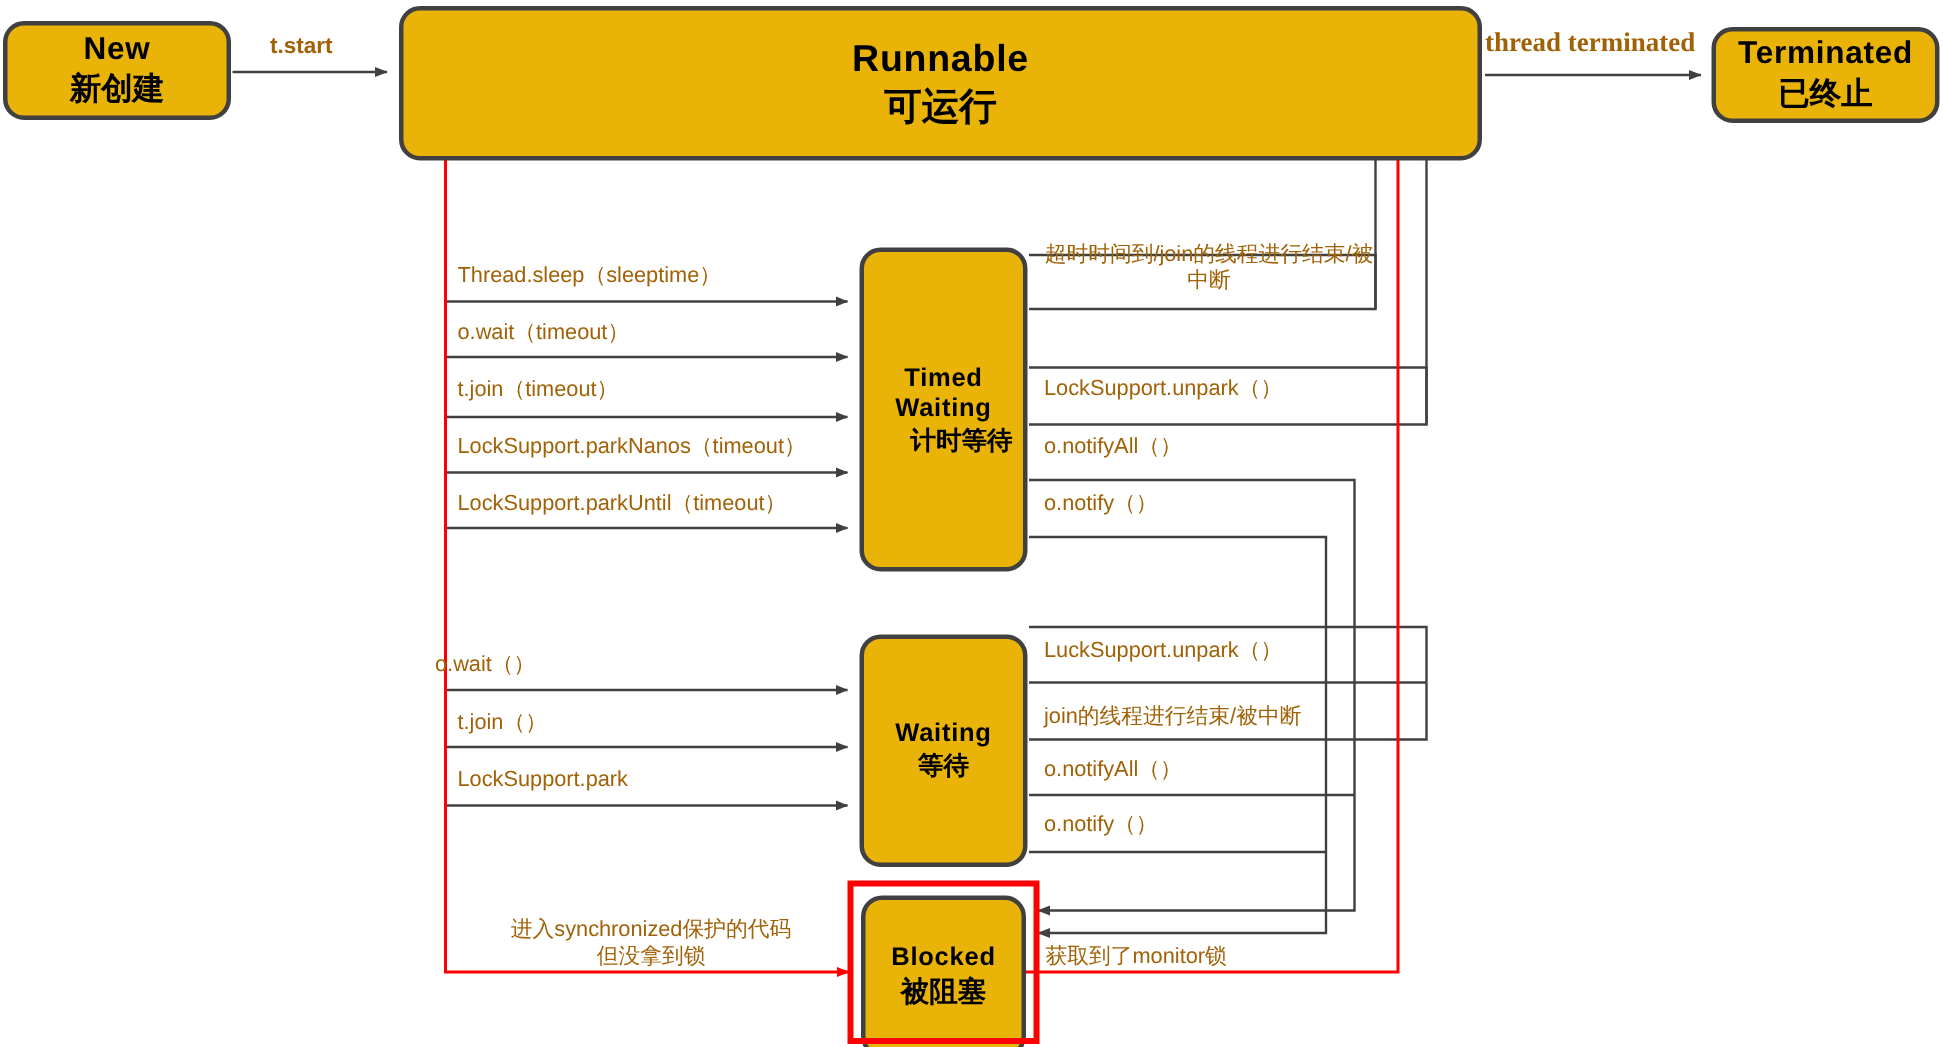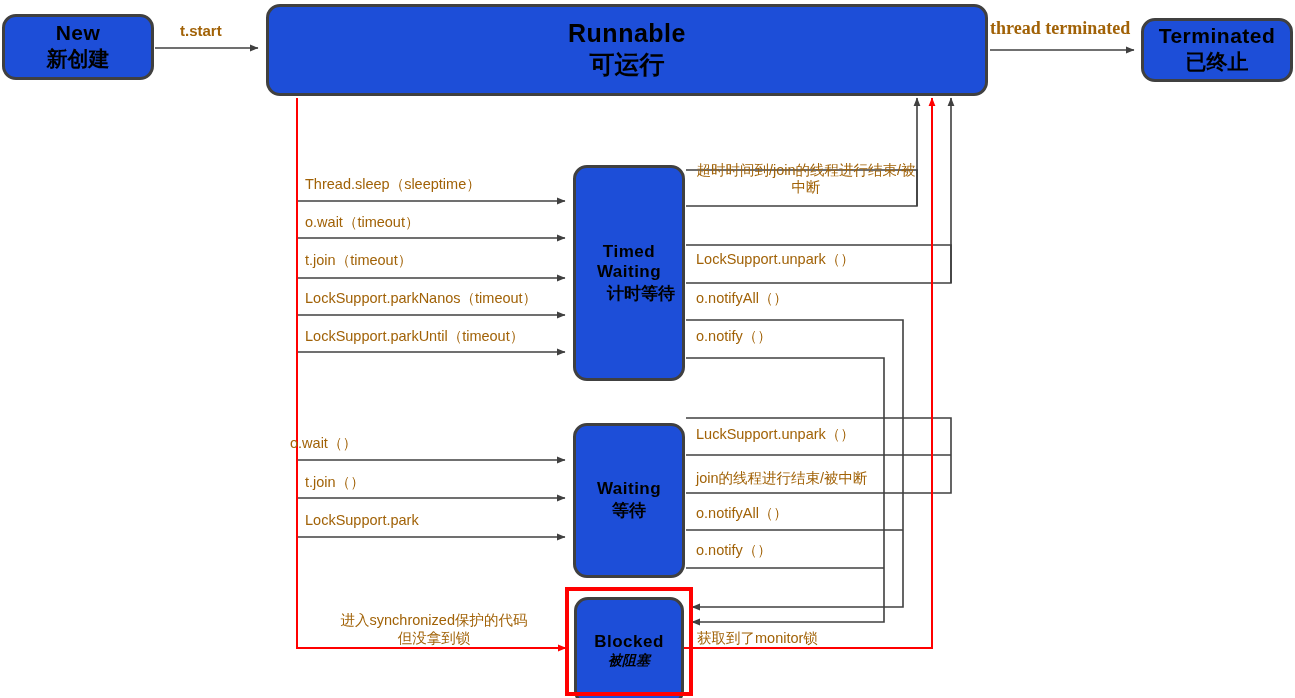--- a/index.html
+++ b/index.html
@@ -1,49 +1,49 @@
 <!DOCTYPE html>
 <html><head>
 <meta charset="utf-8">
 <style>
   html,body{margin:0;padding:0;background:#ffffff;}
   body{width:1295px;height:698px;position:relative;overflow:hidden;
        font-family:"Liberation Sans","DejaVu Sans",sans-serif;color:#000;}
   #stage{position:absolute;left:0;top:0;width:1295px;height:698px;}
   svg#wires{position:absolute;left:0;top:0;width:1295px;height:698px;}
 
-  .node{position:absolute;background:#1d4ed8;border:3px solid #404040;
+  .node{position:absolute;background:#eab308;border:3px solid #404040;
         border-radius:14px;display:flex;flex-direction:column;
         align-items:center;justify-content:center;box-sizing:border-box;}
   .node .en{font-weight:bold;letter-spacing:.5px;}
   .node .cn{font-weight:bold;}
 
   #node-new{left:2px;top:14px;width:152px;height:66px;}
   #node-new .en{font-size:21px;}
   #node-new .cn{font-size:21px;}
 
-  #node-runnable{left:266px;top:4px;width:722px;height:92px;text-align:right;}
+  #node-runnable{left:266px;top:4px;width:722px;height:103px;text-align:right;}
   #node-runnable .en{font-size:25px;}
   #node-runnable .cn{font-size:25px;}
 
   #node-terminated{left:1141px;top:18px;width:152px;height:64px;}
   #node-terminated .en{font-size:21px;}
   #node-terminated .cn{font-size:21px;}
 
   #node-timed{left:573px;top:165px;width:112px;height:216px;border-width:3px;}
   #node-timed .en{font-size:17px;line-height:20px;}
   #node-timed .cn{font-size:17px;margin-left:24px;}
 
   #node-waiting{left:573px;top:423px;width:112px;height:155px;}
   #node-waiting .en{font-size:17px;}
   #node-waiting .cn{font-size:17px;}
 
   #node-blocked{left:574px;top:597px;width:110px;height:108px;}
   #node-blocked .en{font-size:17px;}
-  #node-blocked .cn{font-size:14px;font-style:italic;}
+  #node-blocked .cn{font-size:19px;}
 
   #blocked-highlight{position:absolute;left:565px;top:587px;width:128px;
         height:109px;border:4px solid #ff0000;box-sizing:border-box;}
 
   .lbl{position:absolute;font-size:14.5px;color:#a16207;white-space:nowrap;
        line-height:17px;}
   .lbl.ctr{text-align:center;white-space:normal;}
   .lbl.b{font-weight:bold;}
 </style>
 </head>

